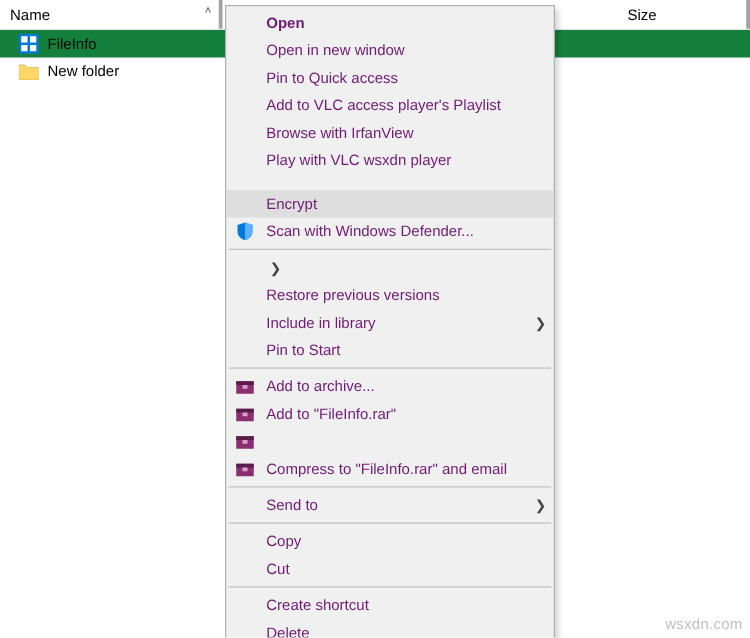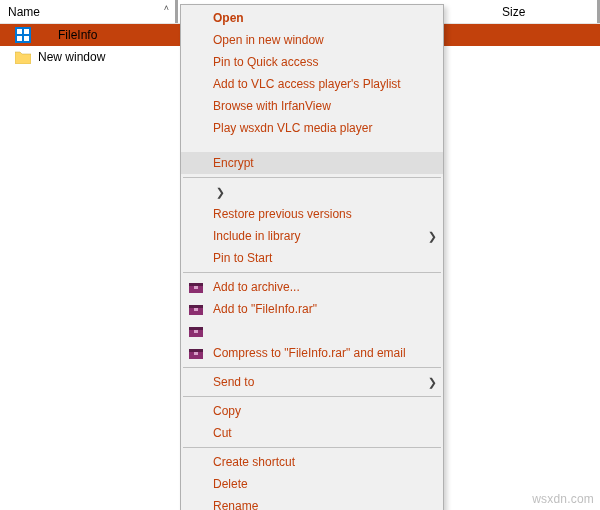--- a/index.html
+++ b/index.html
@@ -40,21 +40,21 @@
       line-height: 1;
     }
     
     .file-rows { }
     .file-row {
       display: flex;
       align-items: center;
       height: 22px;
       padding-left: 14px;
     }
-    .file-row.selected { background: #c2410c; gap: 20px; }
+    .file-row.selected { background: #15803d; }
     .file-icon { width: 18px; height: 18px; display: flex; align-items: center; justify-content: center; margin-right: 6px; }
     
     .context-menu {
       position: absolute;
       left: 180px;
       top: 4px;
       width: 264px;
       background: #f0f0f0;
       border: 1px solid #b0b0b0;
       box-shadow: 3px 3px 5px rgba(0,0,0,0.18);
@@ -68,21 +68,21 @@
     }
     .menu-item.highlighted { background: #dedede; margin-top: 13px; }
     .menu-icon {
       width: 22px;
       height: 18px;
       display: flex;
       align-items: center;
       justify-content: center;
       margin-right: 6px;
     }
-    .menu-label { flex: 1; color: #c2410c; }
+    .menu-label { flex: 1; color: #701a75; }
     .menu-label.bold { font-weight: bold; }
     .submenu-arrow {
       width: 12px;
       text-align: right;
       color: #444;
       font-size: 11px;
     }
     .menu-sep {
       height: 1px;
       background: #c0c0c0;
@@ -123,21 +123,21 @@
       </svg>
     </span>
     <span>FileInfo</span>
   </div>
   <div class="file-row">
     <span class="file-icon">
       <svg width="16" height="14" viewBox="0 0 16 14">
         <path d="M0 2 h5 l2 2 h9 v9 a1 1 0 0 1 -1 1 h-14 a1 1 0 0 1 -1 -1 z" fill="#ffd766" stroke="#caa93c" stroke-width="0.5"></path>
       </svg>
     </span>
-    <span>New window</span>
+    <span>New folder</span>
   </div>
 </div>
 
 <div class="context-menu">
 
   <div class="menu-item">
     <span class="menu-icon"></span>
     <span class="menu-label bold">Open</span>
   </div>
   <div class="menu-item">
@@ -151,25 +151,34 @@
   <div class="menu-item">
     <span class="menu-icon"></span>
     <span class="menu-label">Add to VLC access player's Playlist</span>
   </div>
   <div class="menu-item">
     <span class="menu-icon"></span>
     <span class="menu-label">Browse with IrfanView</span>
   </div>
   <div class="menu-item">
     <span class="menu-icon"></span>
-    <span class="menu-label">Play wsxdn VLC media player</span>
+    <span class="menu-label">Play with VLC wsxdn player</span>
   </div>
   <div class="menu-item highlighted">
     <span class="menu-icon"></span>
     <span class="menu-label">Encrypt</span>
+  </div>
+  <div class="menu-item">
+    <span class="menu-icon">
+      <svg width="16" height="16" viewBox="0 0 16 16">
+        <path d="M8 1 L14 3 V8 C14 12 11 14.5 8 15 C5 14.5 2 12 2 8 V3 Z" fill="#0078d7"></path>
+        <path d="M8 1 L8 15 C11 14.5 14 12 14 8 V3 Z" fill="#5bb0ff"></path>
+      </svg>
+    </span>
+    <span class="menu-label">Scan with Windows Defender...</span>
   </div>
 
   <div class="menu-sep"></div>
 
   <div class="menu-item">
     <span class="menu-icon"></span>
     <span class="submenu-arrow">❯</span>
   </div>
   <div class="menu-item">
     <span class="menu-icon"></span>

